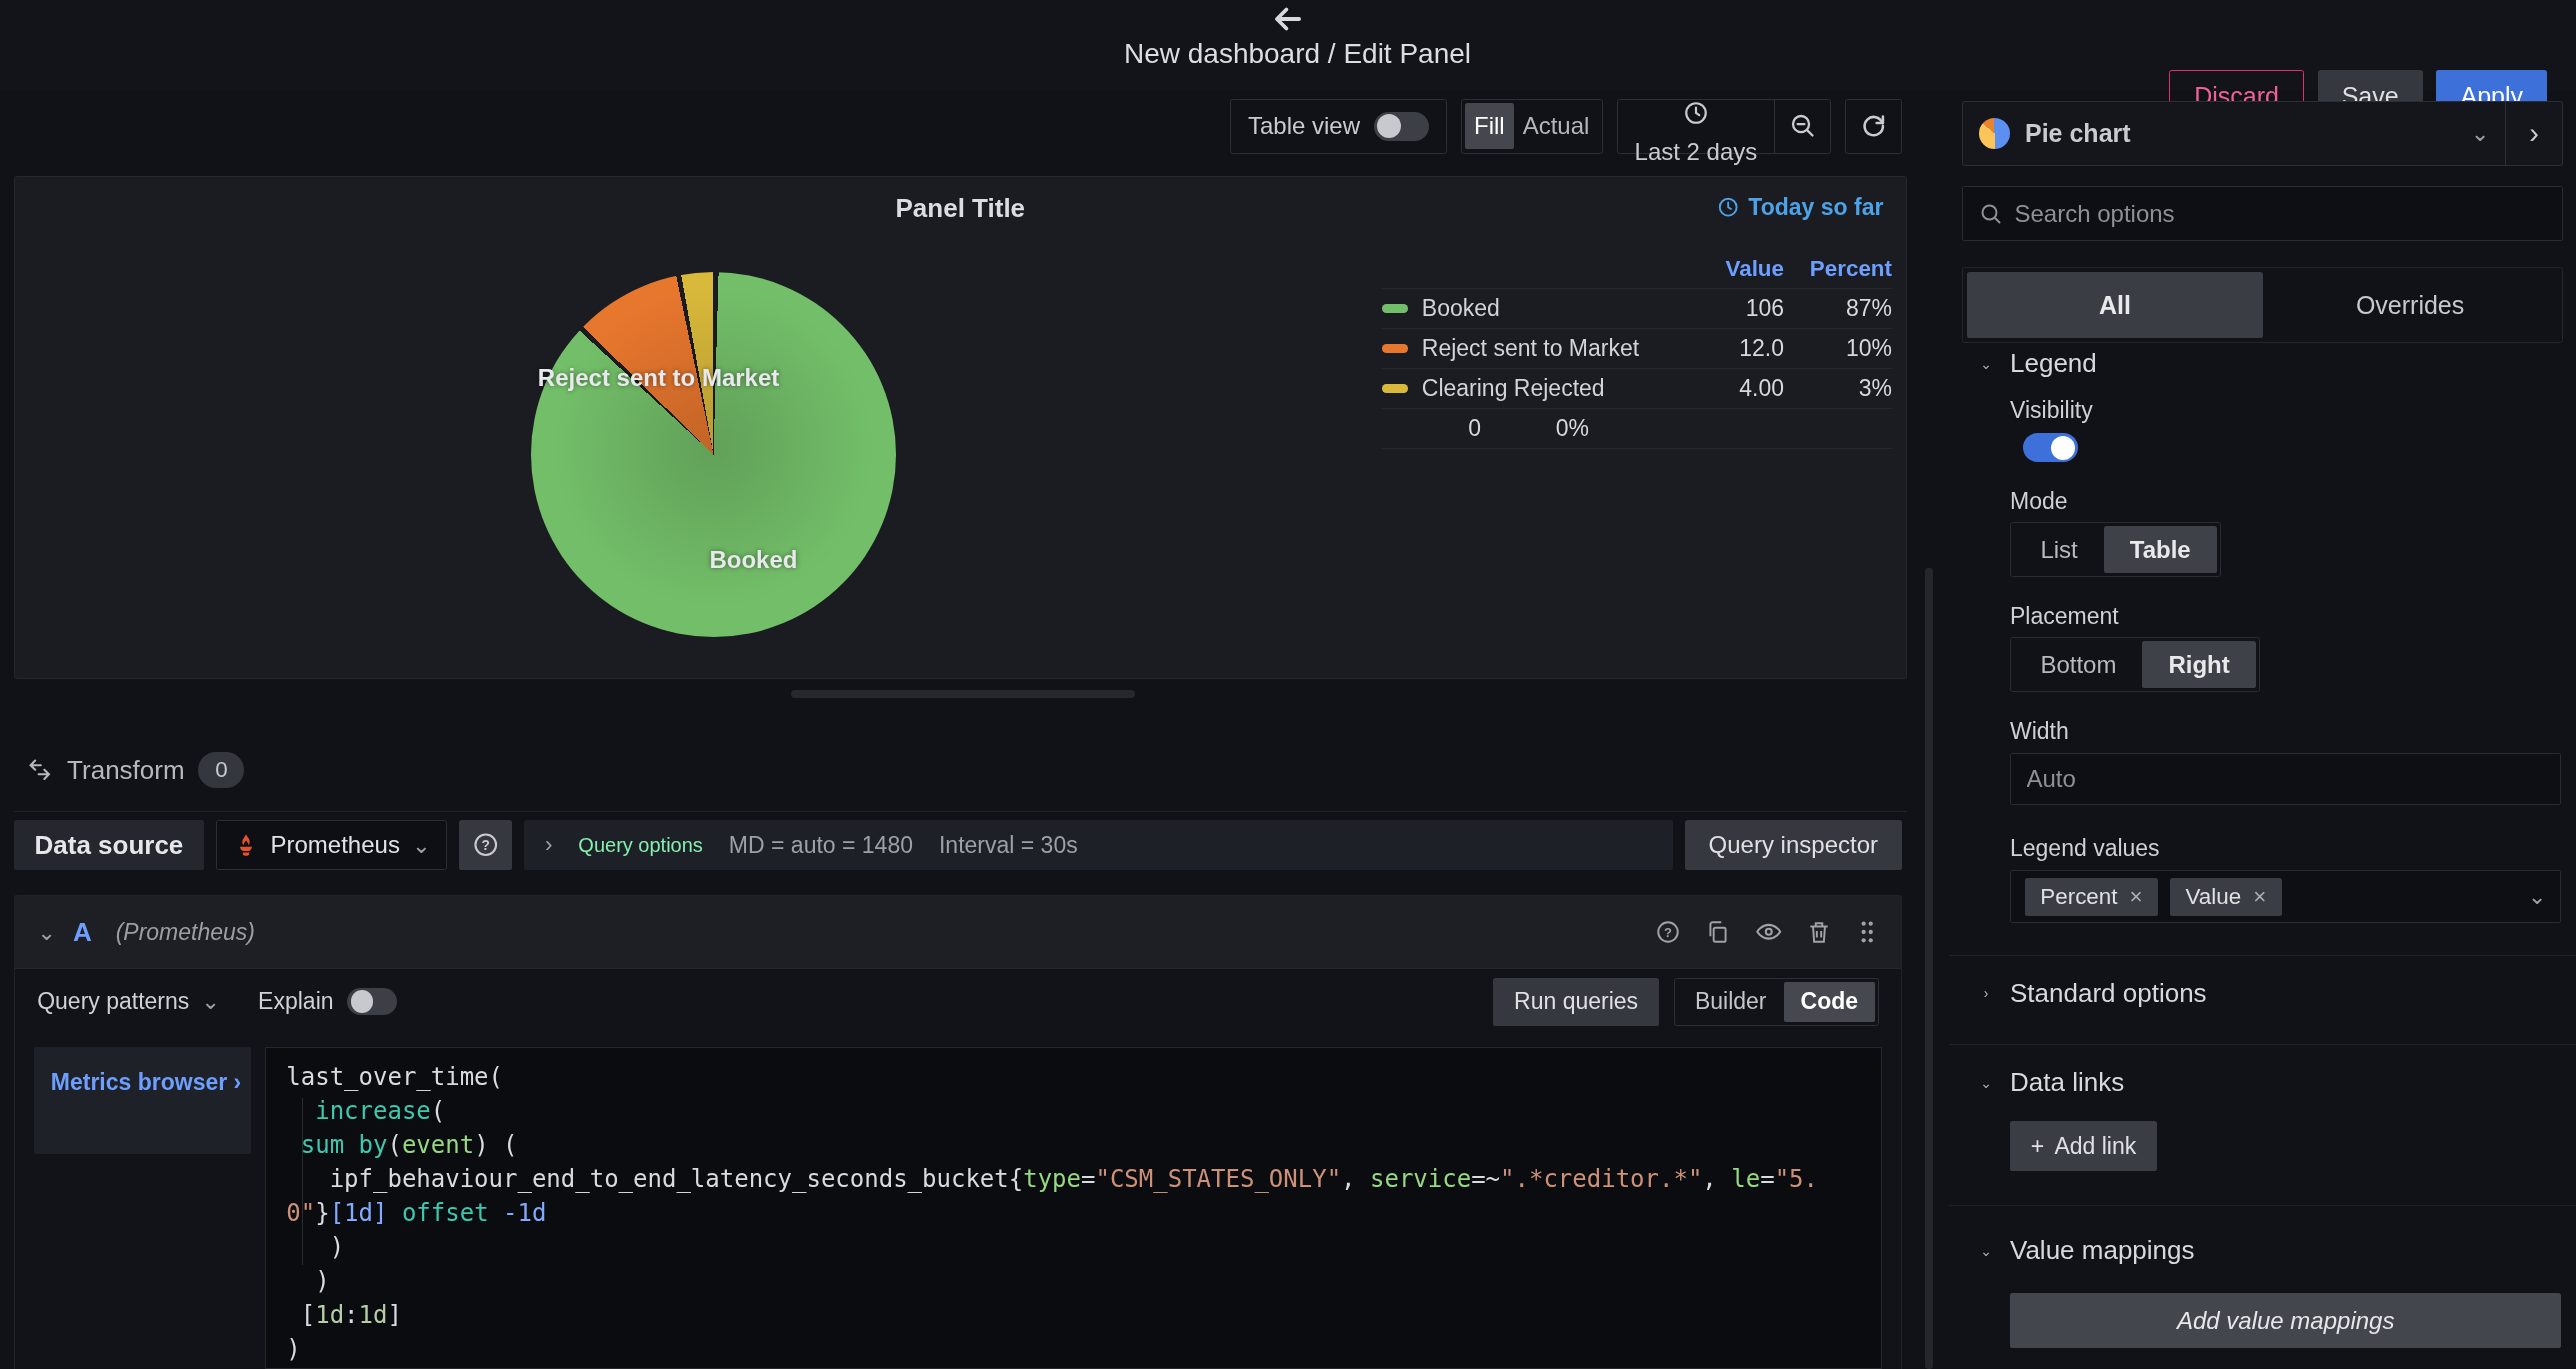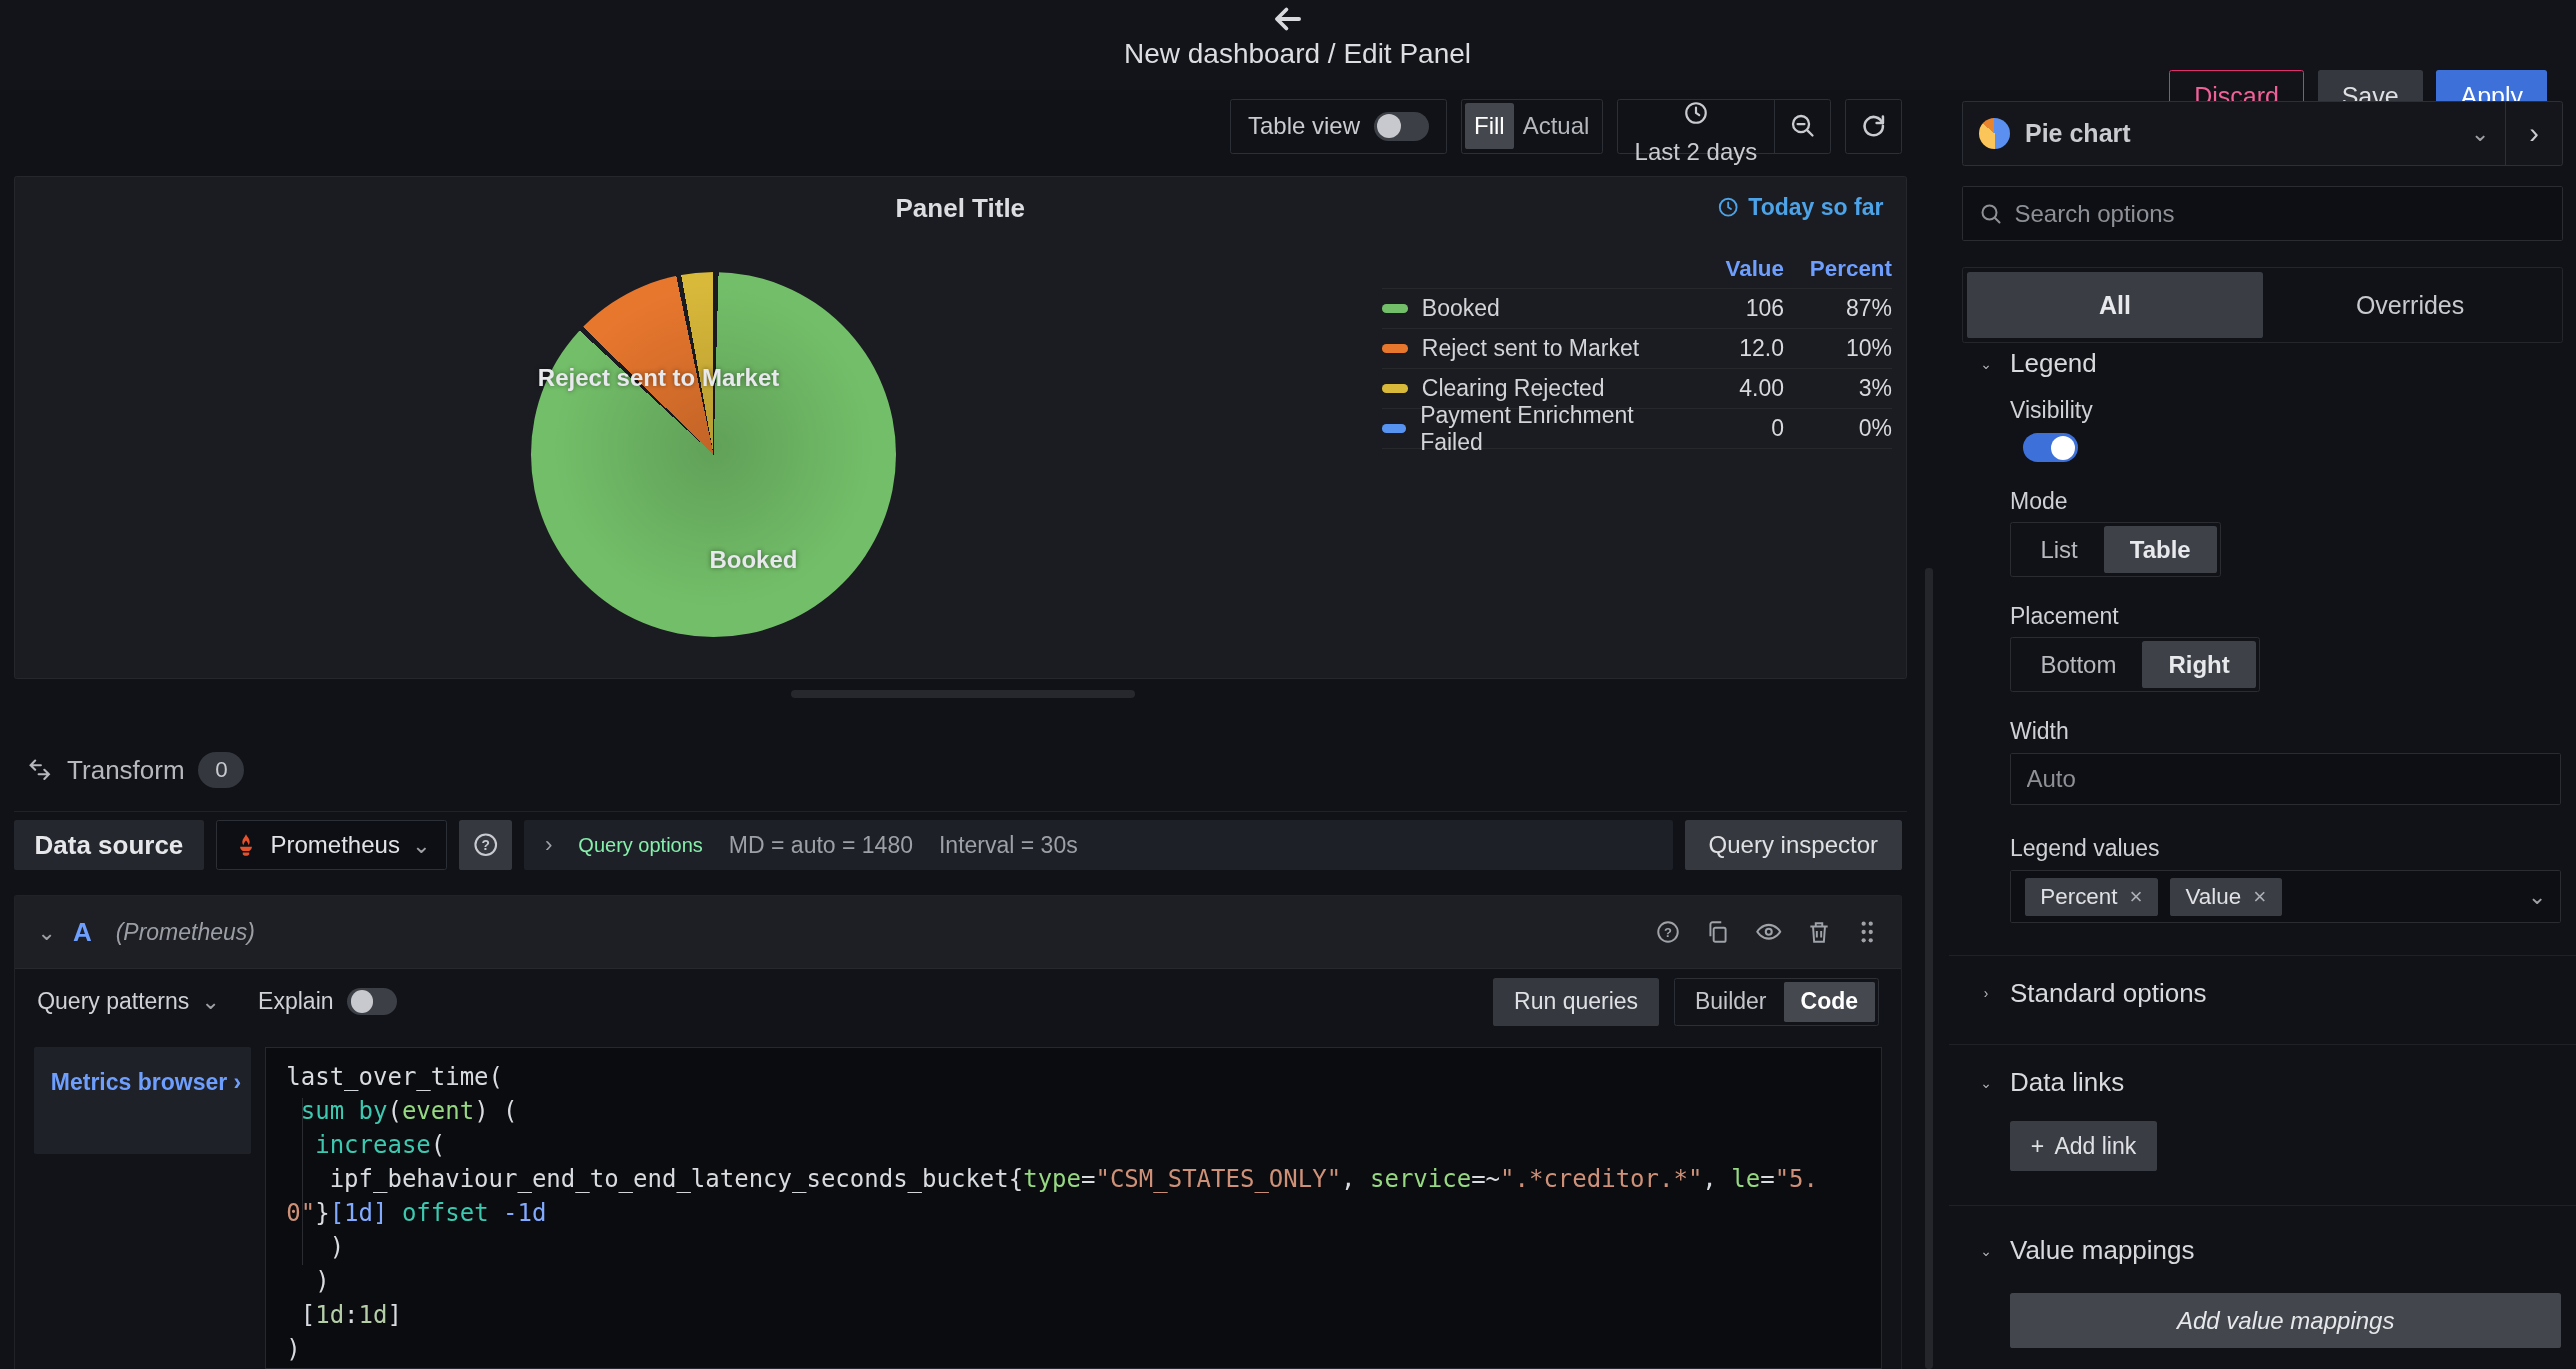--- a/index.html
+++ b/index.html
@@ -283,24 +283,20 @@
           </div>
           <div class="legend-row">
             <div class="lg-label">
               <span class="swatch" style="background: rgb(217, 185, 58);"></span>
               <span>Clearing Rejected</span>
             </div>
             <div class="lg-val">4.00</div>
             <div class="lg-pct">3%</div>
           </div>
           <div class="legend-row">
-            <div class="lg-label">
-              <span class="swatch" style="background: rgb(87, 148, 242);"></span>
-              <span>Payment Enrichment Failed</span>
-            </div>
             <div class="lg-val">0</div>
             <div class="lg-pct">0%</div>
           </div>
         </div>
     </div>
   </div>
 
   <div class="drag-bar"></div>
 
   <div class="tabs-row">
@@ -406,22 +402,22 @@
     </div>
 
     <div class="code-area">
       <div class="metrics-chip">
         <span>Metrics browser</span>
         <span>›</span>
       </div>
       <div class="code-editor" id="code-editor">
         <div class="indent-guide"></div>
       <div class="code-line"><span class="tok-p">last_over_time(</span></div>
+          <div class="code-line"><span class="tok-p">  </span><span class="tok-fn">increase</span><span class="tok-p">(</span></div>
           <div class="code-line"><span class="tok-p"> </span><span class="tok-fn">sum</span><span class="tok-p"> </span><span class="tok-fn">by</span><span class="tok-p">(</span><span class="tok-lbl">event</span><span class="tok-p">) (</span></div>
-          <div class="code-line"><span class="tok-p">  </span><span class="tok-fn">increase</span><span class="tok-p">(</span></div>
           <div class="code-line"><span class="tok-p">   ipf_behaviour_end_to_end_latency_seconds_bucket{</span><span class="tok-lbl">type</span><span class="tok-p">=</span><span class="tok-str">"CSM_STATES_ONLY"</span><span class="tok-p">, </span><span class="tok-lbl">service</span><span class="tok-p">=~</span><span class="tok-str">".*creditor.*"</span><span class="tok-p">, </span><span class="tok-lbl">le</span><span class="tok-p">=</span><span class="tok-str">"5.</span></div>
           <div class="code-line"><span class="tok-str">0"</span><span class="tok-p">}</span><span class="tok-dur">[1d]</span><span class="tok-p"> </span><span class="tok-fn">offset</span><span class="tok-p"> </span><span class="tok-dur">-1d</span></div>
           <div class="code-line"><span class="tok-p">   )</span></div>
           <div class="code-line"><span class="tok-p">  )</span></div>
           <div class="code-line"><span class="tok-p"> [</span><span class="tok-dur2">1d</span><span class="tok-p">:</span><span class="tok-dur2">1d</span><span class="tok-p">]</span></div>
           <div class="code-line"><span class="tok-p">)</span></div>
         </div>
     </div>
   </div>
 </div>

